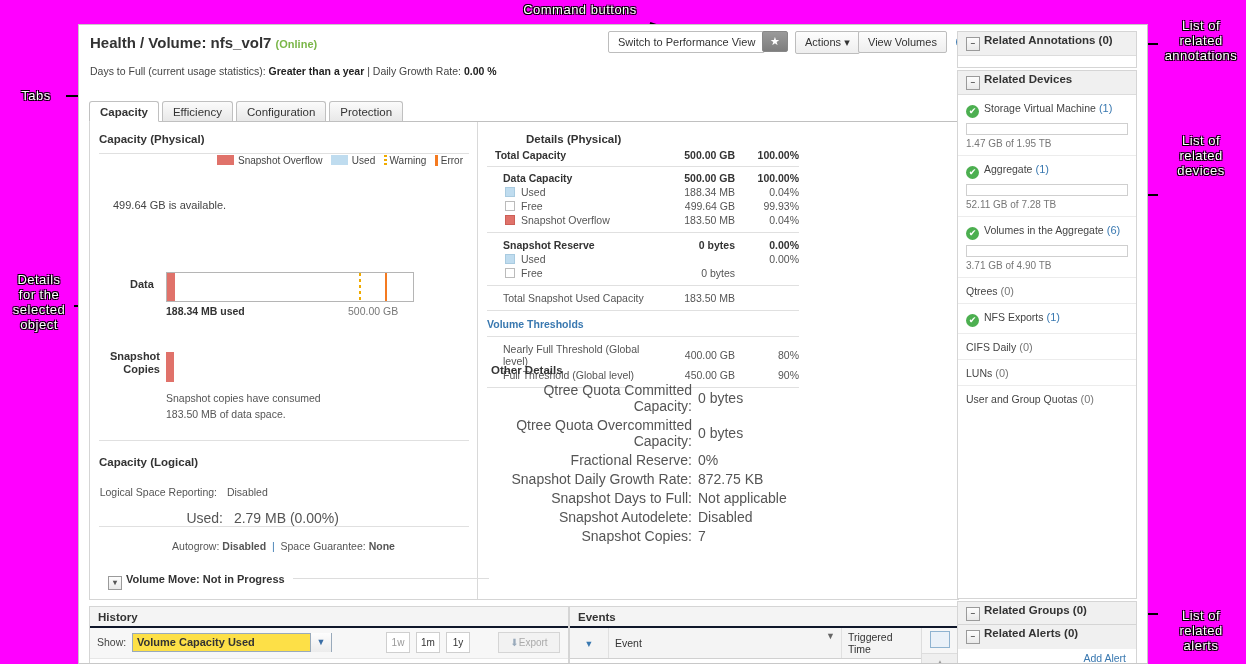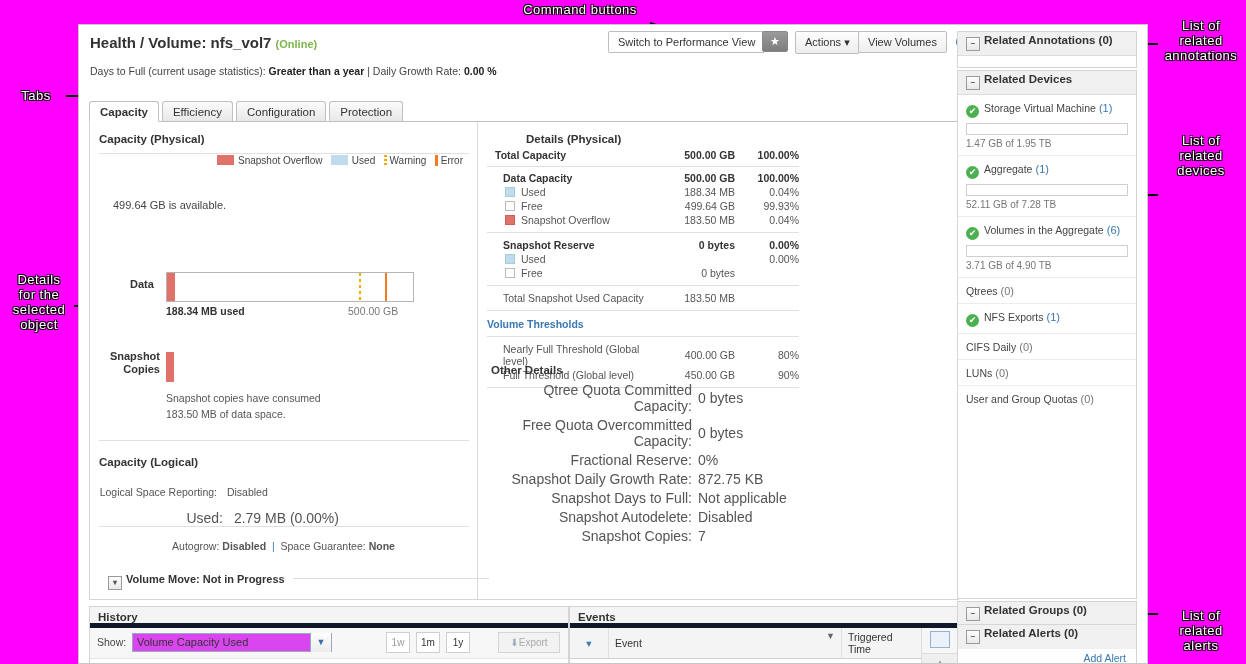--- a/index.html
+++ b/index.html
@@ -93,28 +93,28 @@
   .od td.val{color:#555;}
   
   .vm{position:absolute;left:8px;bottom:9px;width:372px;font-size:11px;font-weight:bold;color:#333;white-space:nowrap;padding-left:10px;}
   .expander{
     display:inline-block;width:12px;height:12px;border:1px solid #9a9a9a;
     background:linear-gradient(#fdfdfd,#e9e9e9);font-size:8px;line-height:11px;
     text-align:center;color:#555;vertical-align:-2px;margin-right:4px;cursor:pointer;
   }
   
   .box{position:absolute;border:1px solid #d5d5d5;background:#fff;box-sizing:border-box;}
-  .box-hd{height:21px;background:#f4f4f4;border-bottom:5px solid #0f172a;
+  .box-hd{height:21px;background:#f4f4f4;border-bottom:2px solid #0f172a;
           font-size:11.5px;font-weight:bold;color:#333;padding:4px 0 0 8px;box-sizing:border-box;}
   #history{left:10px;top:581px;width:480px;height:83px;}
   #events{left:490px;top:581px;width:390px;height:83px;}
   .hist-bar{height:30px;background:#f7f7f7;border-bottom:1px solid #e7e7e7;position:relative;}
   .sel{
-    position:absolute;left:42px;top:5px;width:200px;height:19px;border:1px solid #9ab;background:#d946ef;
-    font-size:11px;color:#333;padding:2px 0 0 4px;box-sizing:border-box;cursor:pointer;
+    position:absolute;left:42px;top:5px;width:200px;height:19px;border:1px solid #9ab;background:#fde047;
+    font-size:11px;color:#333;padding:2px 0 0 4px;box-sizing:border-box;cursor:pointer;font-weight:bold;
   }
   .sel-arrow{position:absolute;right:0;top:-1px;width:20px;height:19px;border-left:1px solid #9ab;
              background:linear-gradient(#fdfdfd,#ececec);text-align:center;color:#3a6ea5;font-size:9px;line-height:18px;}
   .tbtn{position:absolute;top:4px;width:24px;height:21px;border:1px solid #cfcfcf;background:#fff;
         font-size:10px;color:#999;text-align:center;line-height:19px;cursor:pointer;box-sizing:border-box;}
   .exp-btn{position:absolute;right:8px;top:4px;width:62px;height:21px;border:1px solid #d5d5d5;
            background:#f2f2f2;font-size:10px;color:#aaa;text-align:center;line-height:19px;box-sizing:border-box;cursor:pointer;}
   .ev-tbl{width:100%;border-collapse:collapse;font-size:10.5px;}
   .ev-tbl th{background:#f4f4f4;border-bottom:1px solid #d0d0d0;border-right:1px solid #e0e0e0;
              font-weight:normal;color:#333;text-align:left;padding:3px 6px;font-size:10.5px;}
@@ -360,21 +360,21 @@
 
       <div class="sec-title" style="position:absolute;left:12px;top:242px;">Other Details</div>
 
       <table class="od" style="position:absolute;left:8px;top:258px;width:312px;border-collapse:collapse;">
         <tbody>
             <tr>
           <td class="lbl">Qtree Quota Committed Capacity:</td>
           <td class="val">0 bytes</td>
         </tr>
         <tr>
-          <td class="lbl">Free Quota Overcommitted Capacity:</td>
+          <td class="lbl">Qtree Quota Overcommitted Capacity:</td>
           <td class="val">0 bytes</td>
         </tr>
         <tr>
           <td class="lbl">Fractional Reserve:</td>
           <td class="val">0%</td>
         </tr>
         <tr>
           <td class="lbl">Snapshot Daily Growth Rate:</td>
           <td class="val">872.75 KB</td>
         </tr>

